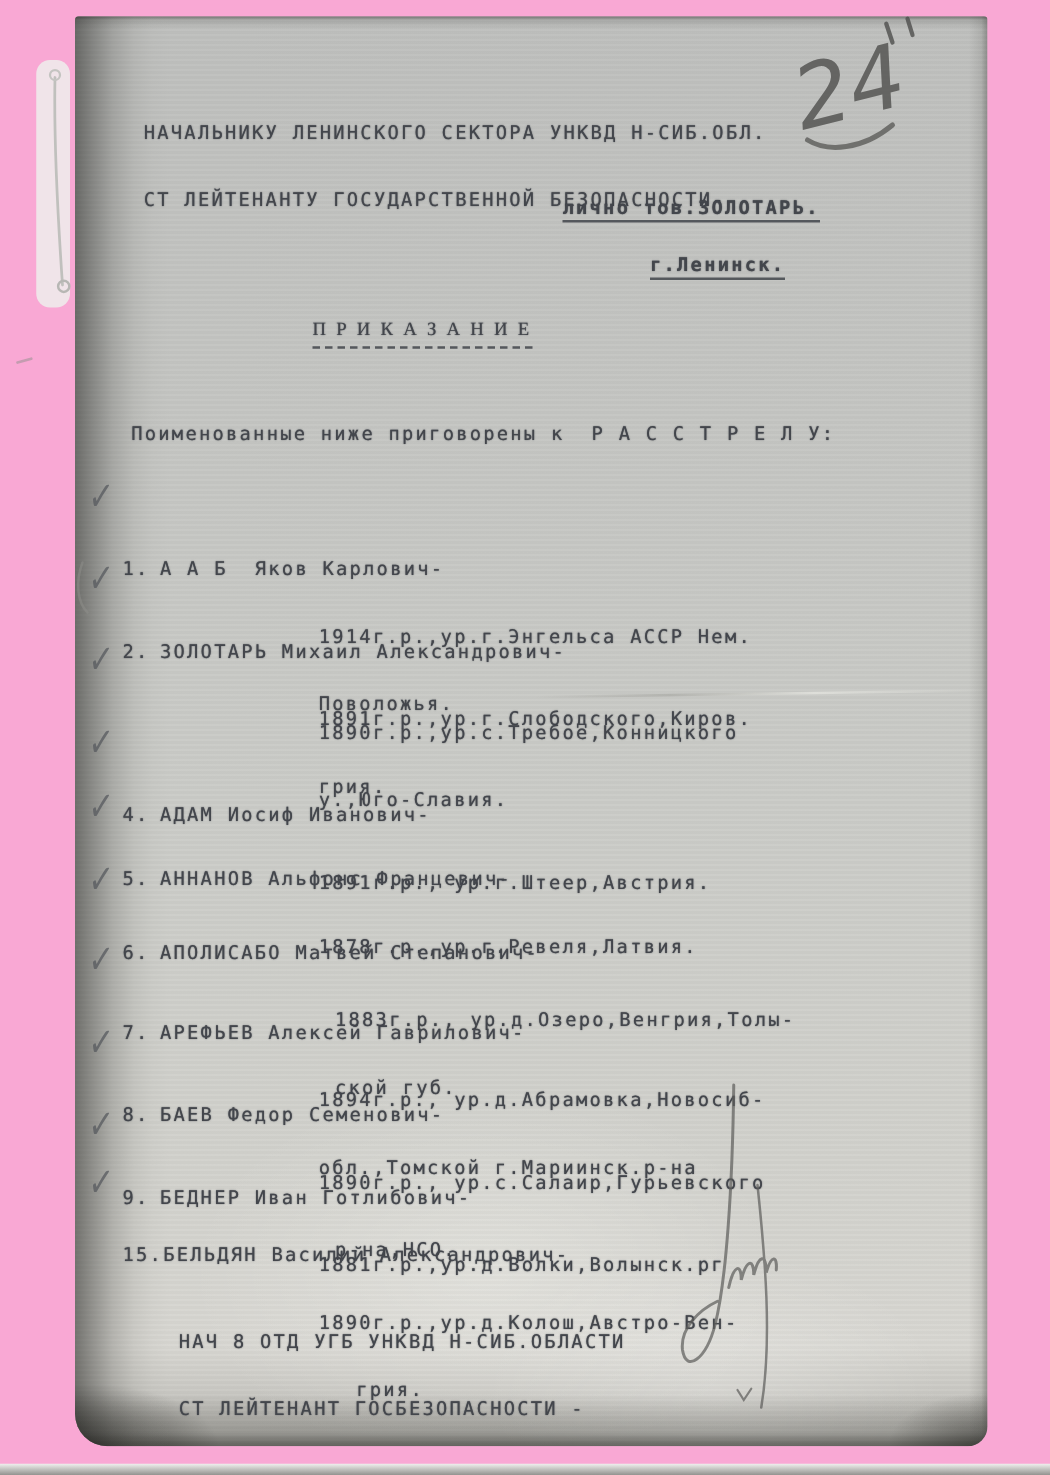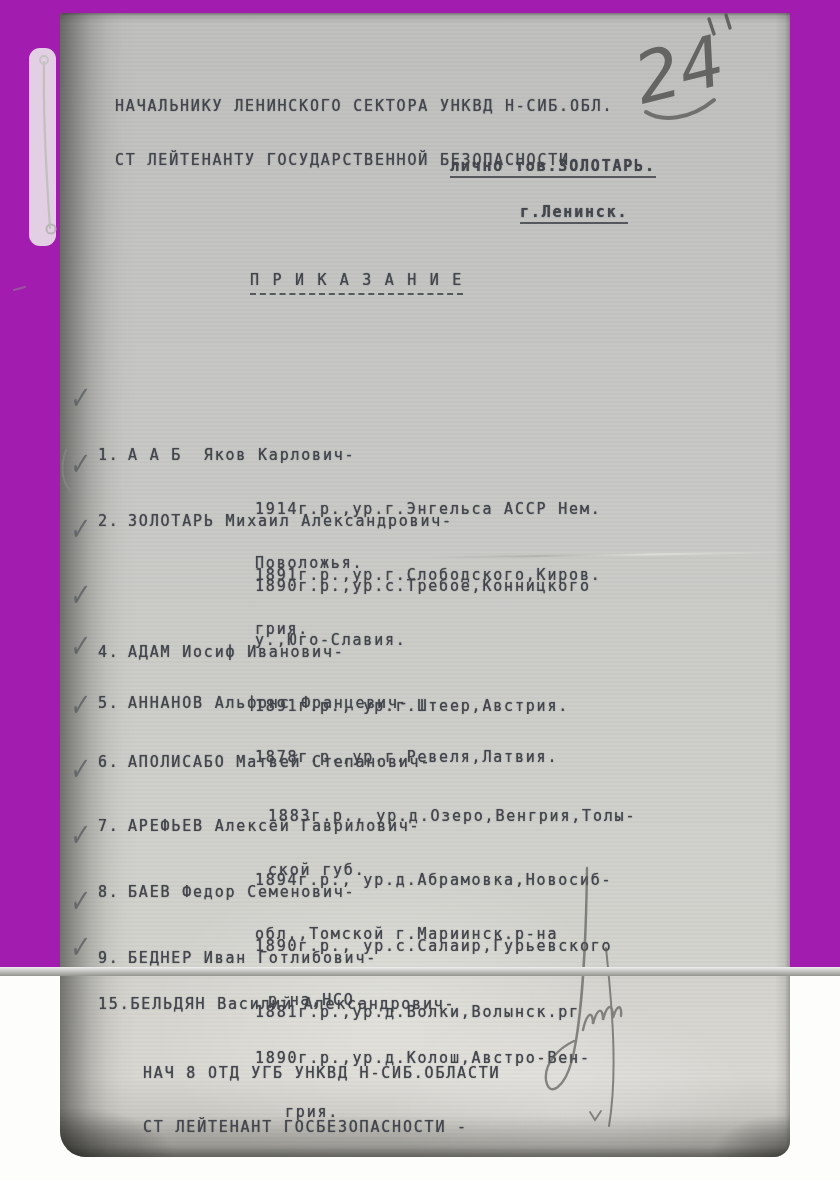--- a/index.html
+++ b/index.html
@@ -1,18 +1,18 @@
 <!DOCTYPE html>
 <html><head>
 <meta charset="utf-8">
 <style>
   html,body{margin:0;padding:0;}
   body{width:840px;height:1180px;background:#fdfdfc;overflow:hidden;
        font-family:"DejaVu Sans Mono","Liberation Mono",monospace;}
-  .scan{position:relative;width:840px;height:976px;background:#a21caf;}
+  .scan{position:relative;width:840px;height:1180px;background:#f9a8d4;}
 
   
   .page{position:absolute;top:13px;left:60px;width:730px;height:1144px;
     background:
       radial-gradient(ellipse 340px 220px at 45% 88%, rgba(255,255,250,.28), transparent 70%),
       radial-gradient(ellipse 260px 160px at 70% 96%, rgba(255,255,252,.25), transparent 70%),
       linear-gradient(180deg,#bfc0be 0%,#c5c6c3 28%,#cbccc8 55%,#d2d2cd 80%,#d8d7d2 93%,#bdbcb7 99%);
     border-radius:3px 3px 16px 26px;overflow:hidden;}
   .page::before{content:"";position:absolute;inset:0;pointer-events:none;
     background:
@@ -29,21 +29,21 @@
 
   
   .tw{position:absolute;font-size:15px;line-height:18px;letter-spacing:1.8px;
       color:#43464c;text-shadow:0 0 1.1px rgba(52,55,62,.85);white-space:pre;}
   .underline{border-bottom:2px solid rgba(58,61,68,.8);padding-bottom:1px;display:inline-block;font-weight:bold;}
   #doc-title{border-bottom:2.5px dashed rgba(58,61,68,.8);padding-bottom:4px;letter-spacing:2.2px;}
 
   #hdr{top:48px;left:55px;}
   #addr{top:126px;left:325px;}
   #city{top:172px;left:395px;}
-  #doc-title{top:258px;left:190px;}
+  #doc-title{top:242px;left:190px;font-family:Liberation Serif, serif;}
   #intro{top:325px;left:45px;}
 
   .item{position:absolute;left:38px;}
   .item .num{display:inline-block;min-width:30px;}
   .item .detail{margin-left:157px;}
   .item .detail.i2{margin-left:170px;}
   .item .detail.i3{margin-left:187px;}
   .check{position:absolute;left:-27px;top:-5px;font-size:23px;line-height:23px;
     font-family:"DejaVu Sans","Liberation Sans",sans-serif;color:#55585d;opacity:.72;
     transform:scaleY(1.4) skewX(-7deg);text-shadow:none;}
@@ -75,20 +75,21 @@
     <div class="tw" id="addr">
       <span class="underline">лично тов.ЗОЛОТАРЬ.</span>
     </div>
 
     <div class="tw" id="city">
       <span class="underline">г.Ленинск.</span>
     </div>
 
     <div class="tw" id="doc-title">П Р И К А З А Н И Е</div>
 
+    <div class="tw" id="intro">Поименованные ниже приговорены к  Р А С С Т Р Е Л У:</div>
 
     <div class="tw item" style="top:379px">
       <span class="check">✓</span>
       <div class="head"><span class="num">1.</span><span>А А Б  Яков Карлович-</span></div>
       <div class="detail">1914г.р.,ур.г.Энгельса АССР Нем.</div>
       <div class="detail">Поволожья.</div>
     </div>
 
     <div class="tw item" style="top:445px">
       <span class="check">✓</span>

